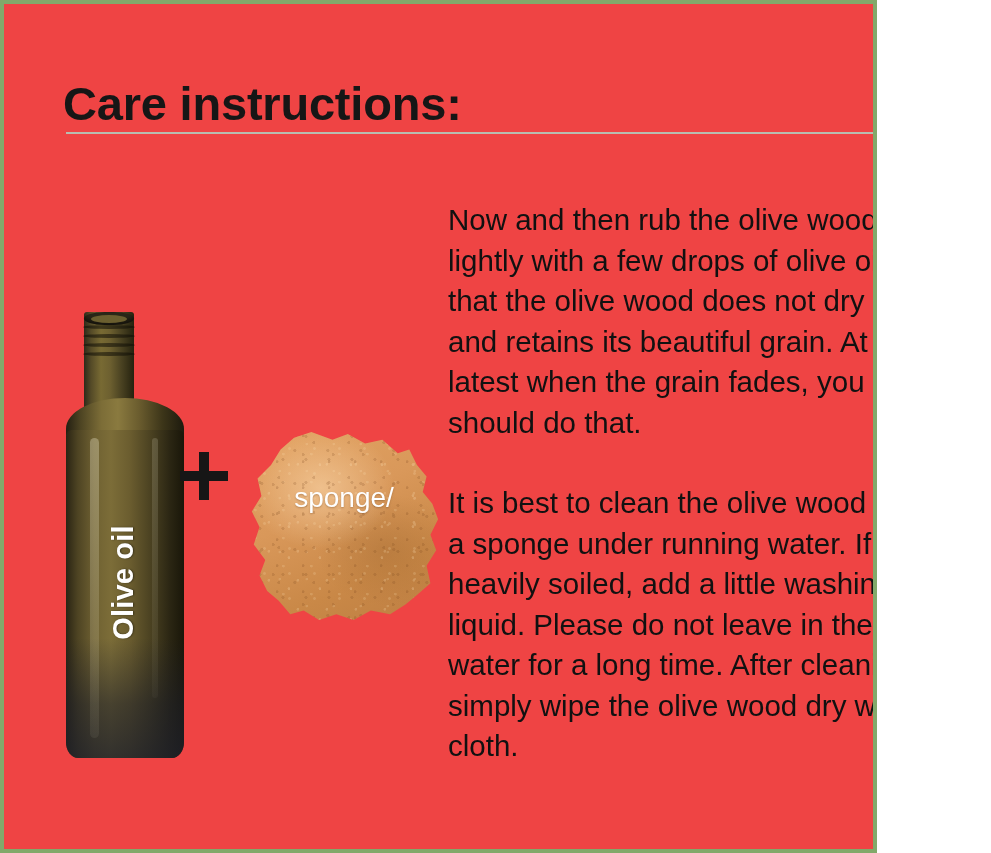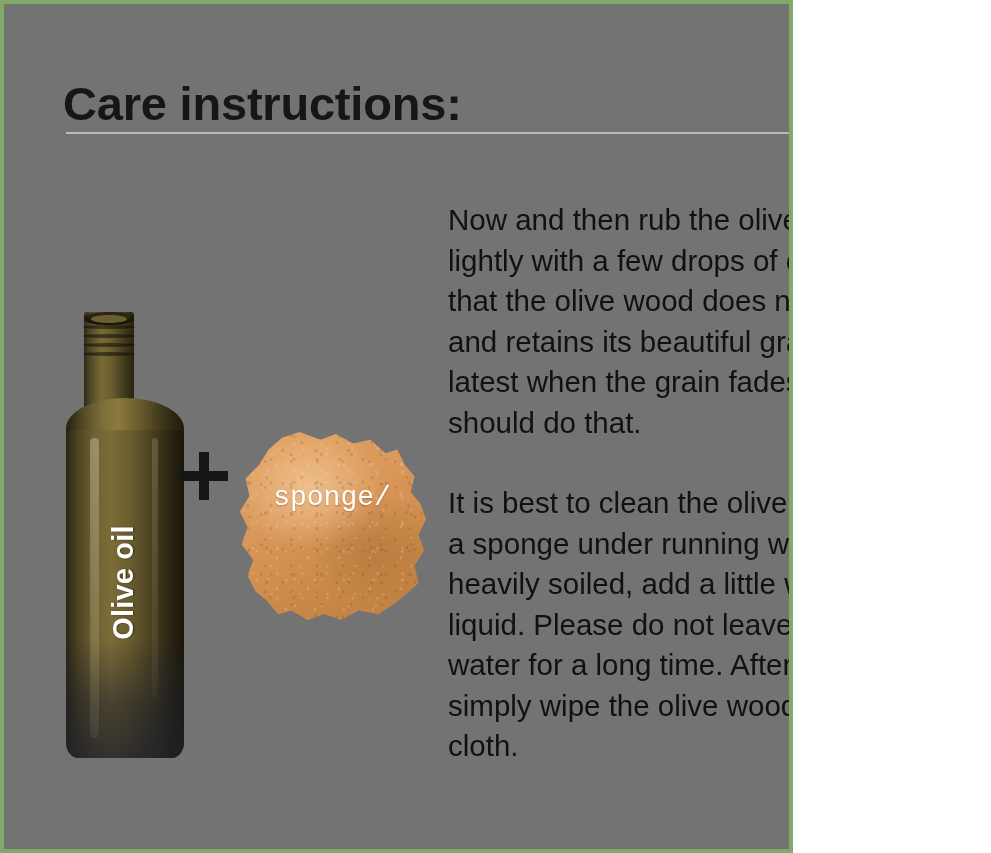--- a/index.html
+++ b/index.html
@@ -7,23 +7,23 @@
     margin: 0;
     padding: 0;
     background: #ffffff;
   }
   body {
     font-family: "Liberation Sans", sans-serif;
   }
 
   .page {
     position: relative;
-    width: 793px;
+    width: 877px;
     height: 853px;
-    background: #737373;
+    background: #ef4444;
     box-sizing: border-box;
     border: 4px solid #82a96a;
     overflow: hidden;
   }
 
   
   .title {
     position: absolute;
     left: 59px;
     top: 43px;
@@ -211,25 +211,24 @@
     left: 19px;
     top: 0;
     width: 10px;
     height: 48px;
     background: #161616;
   }
 
   
   .sponge {
     position: absolute;
-    left: 232px;
+    left: 244px;
     top: 426px;
     width: 192px;
     height: 194px;
-    font-family: Liberation Mono, monospace;
   }
   .sponge-blob {
     position: absolute;
     inset: 0;
     background:
       radial-gradient(ellipse 55% 45% at 38% 30%, rgba(255,222,180,.55), rgba(255,222,180,0) 70%),
       radial-gradient(ellipse 50% 40% at 72% 62%, rgba(160,104,48,.40), rgba(160,104,48,0) 72%),
       linear-gradient(155deg, #e3a463 0%, #d9985a 40%, #c98847 72%, #bd7e42 100%);
     clip-path: polygon(
       24% 4%, 33% 1%, 44% 5%, 52% 2%, 61% 7%, 70% 5%, 78% 12%,

